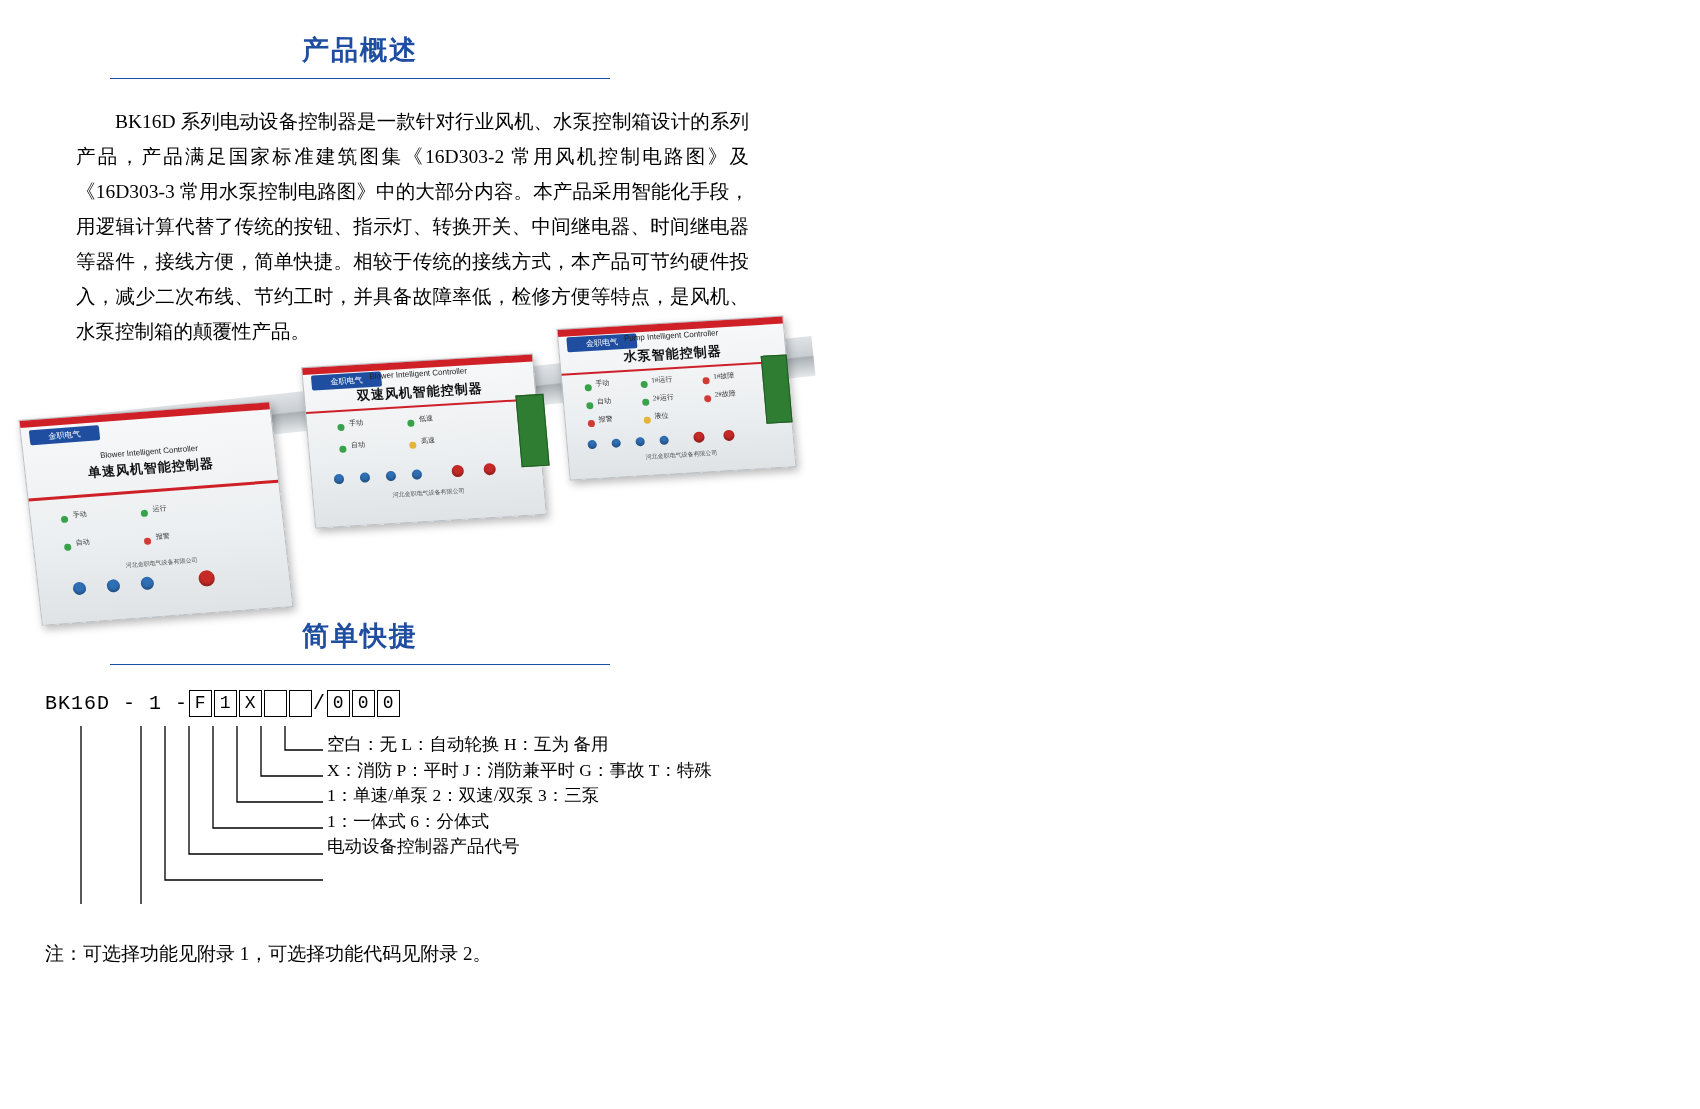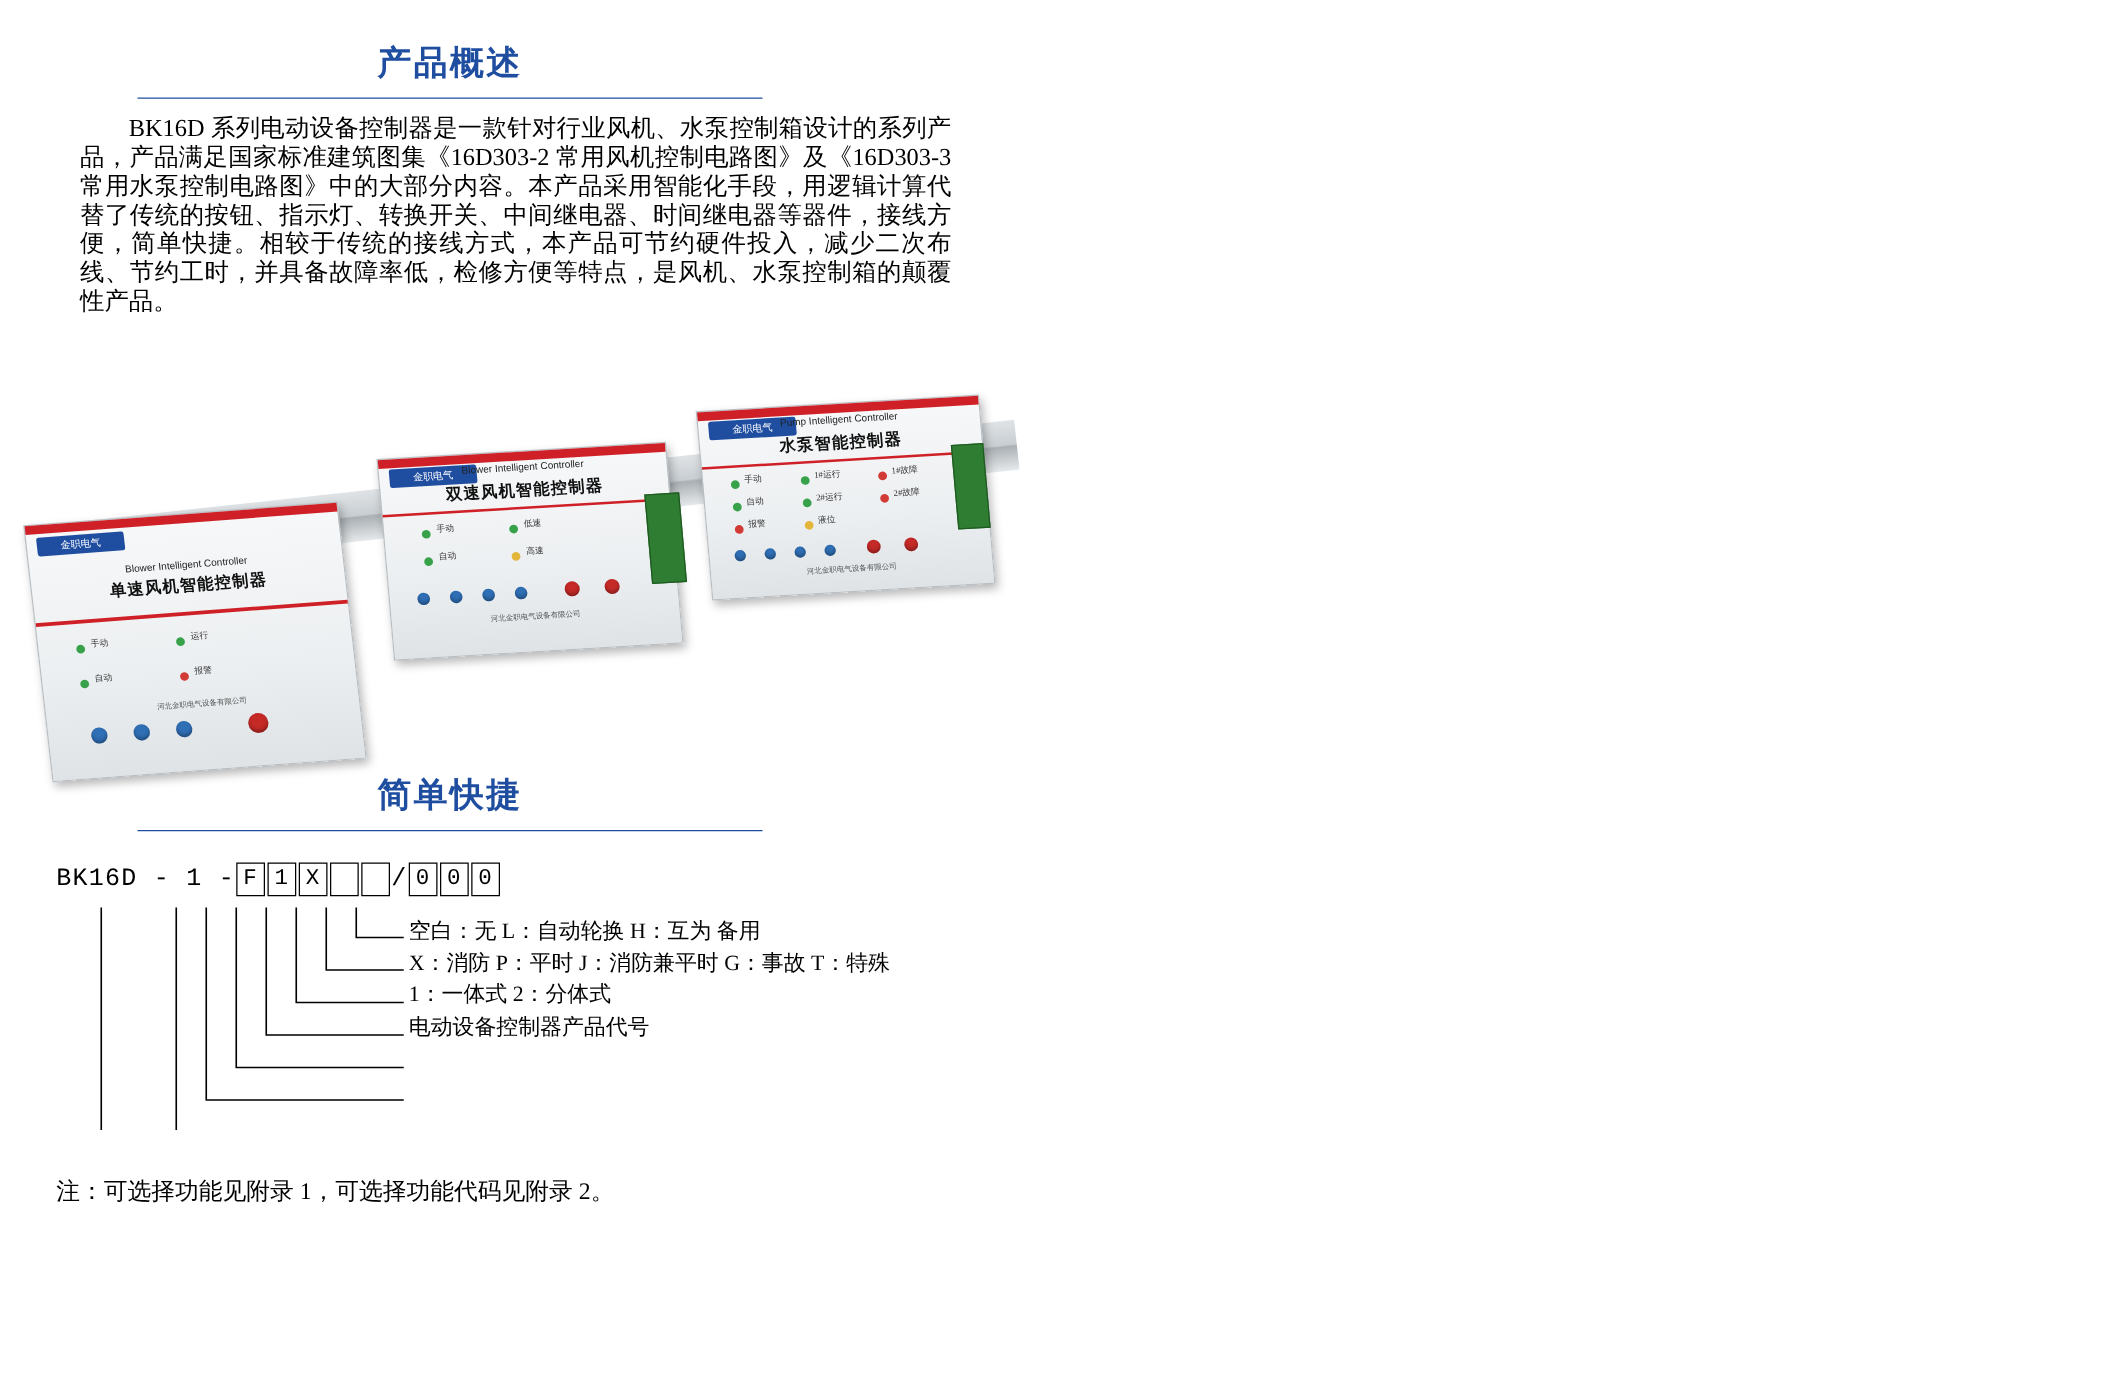--- a/index.html
+++ b/index.html
@@ -25,23 +25,23 @@
     font-size:27px;
     letter-spacing:2px;
   }
   .title-rule{
     height:1px;background:#1f4ea1;margin:10px auto 0 auto;
   }
 
   
   p.body{
     font-size:19.5px;
-    line-height:23px;
+    line-height:35px;
     text-align:justify;
-    margin:4px;
+    margin:16px;
     text-indent:2em;
   }
 
   
   #overview-title{position:absolute;left:60px;top:32px;width:600px;}
   #overview-title .title-rule{width:500px;}
   #overview-text{position:absolute;left:60px;top:88px;width:705px;}
 
   
   #product-photo{
@@ -280,21 +280,22 @@
           <path d="M144,2 L144,130 L278,130"></path>
           <path d="M120,2 L120,156 L278,156"></path>
           <path d="M96,2 L96,182 L278,182"></path>
           <path d="M36,2 L36,208 L278,208"></path>
         </g>
       </svg>
 
       <div class="legend">
         <div>空白：无  L：自动轮换  H：互为  备用</div>
         <div>X：消防  P：平时  J：消防兼平时  G：事故  T：特殊</div>
-        <div>1：一体式   2：分体式</div>
+        <div>1：单速/单泵   2：双速/双泵   3：三泵</div>
+        <div>1：一体式   6：分体式</div>
         <div>电动设备控制器产品代号</div>
       </div>
     </div>
 
     <div id="model-note">注：可选择功能见附录 1，可选择功能代码见附录 2。</div>
   </div>
 
   <div class="col col-right">
 
     

